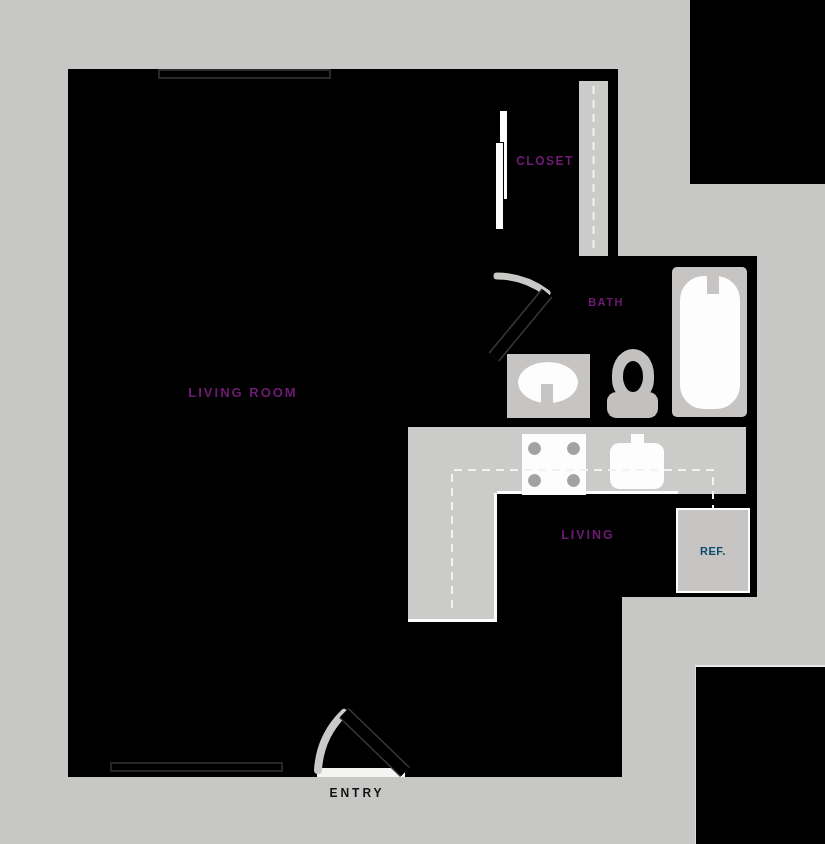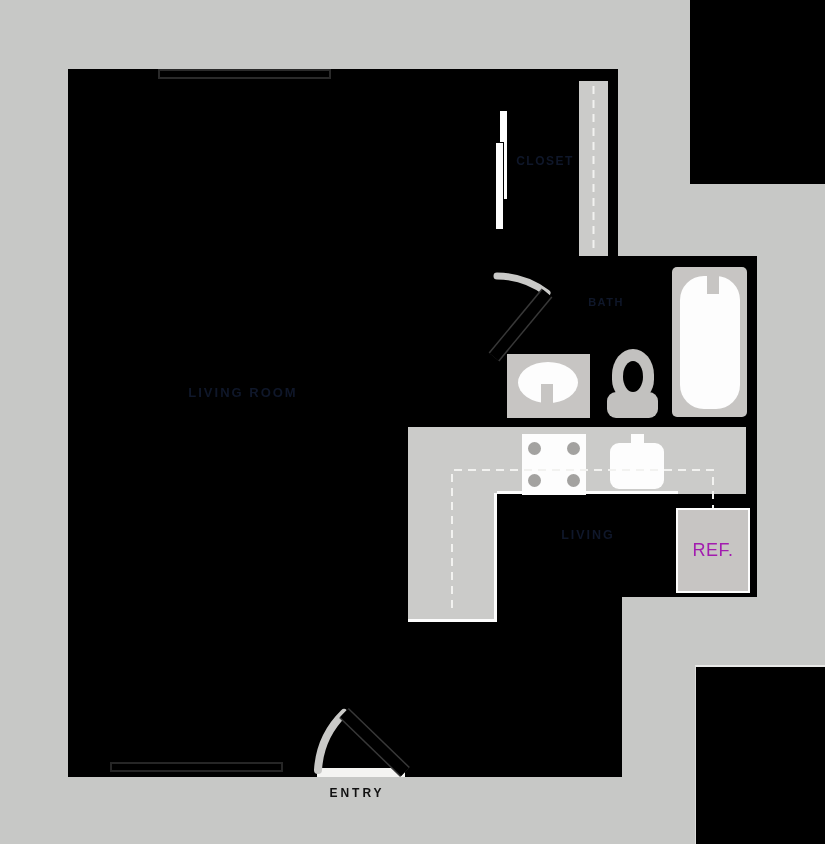--- a/index.html
+++ b/index.html
@@ -31,25 +31,25 @@
   .cline-a{left:497px;top:491px;width:181px;height:3px;background:#fdfdfd;}
   .cline-b{left:494px;top:493px;width:3px;height:129px;background:#fdfdfd;}
   .cline-c{left:408px;top:619px;width:89px;height:3px;background:#fdfdfd;}
   .stove{left:522px;top:434px;width:64px;height:61px;background:#fdfdfd;}
   .burner{width:13px;height:13px;border-radius:50%;background:#a3a2a0;position:absolute;}
   .b1{left:6px;top:8px;} .b2{left:45px;top:8px;} .b3{left:6px;top:40px;} .b4{left:45px;top:40px;}
   .ksink{left:610px;top:443px;width:54px;height:46px;background:#fdfdfd;border-radius:9px;}
   .kfaucet{left:631px;top:434px;width:13px;height:23px;background:#fdfdfd;}
   .ref{left:676px;top:508px;width:70px;height:81px;background:#c7c5c3;border:2px solid #fdfdfd;
         display:flex;align-items:center;justify-content:center;}
-  .ref-label{font-weight:normal;font-size:18px;letter-spacing:0.5px;color:#a21caf;}
+  .ref-label{font-weight:bold;font-size:11px;letter-spacing:0.5px;color:#0c4a6e;}
   .threshold{left:317px;top:768px;width:88px;height:9px;background:#f4f4f2;}
   
   .room-label{position:absolute;transform:translate(-50%,-50%);font-weight:bold;
-        color:#0f172a;white-space:nowrap;}
+        color:#701a75;white-space:nowrap;}
   .lbl-living{left:243px;top:392px;font-size:13px;letter-spacing:2px;}
   .lbl-closet{left:545px;top:161px;font-size:12px;letter-spacing:1.5px;}
   .lbl-bath{left:606px;top:302px;font-size:11px;letter-spacing:1.5px;}
   .lbl-kitchen{left:588px;top:535px;font-size:12.5px;letter-spacing:2px;}
   .lbl-entry{left:357px;top:793px;font-size:12px;letter-spacing:3px;color:#111;}
 </style>
 </head>
 <body>
 
 <div class="plan">

